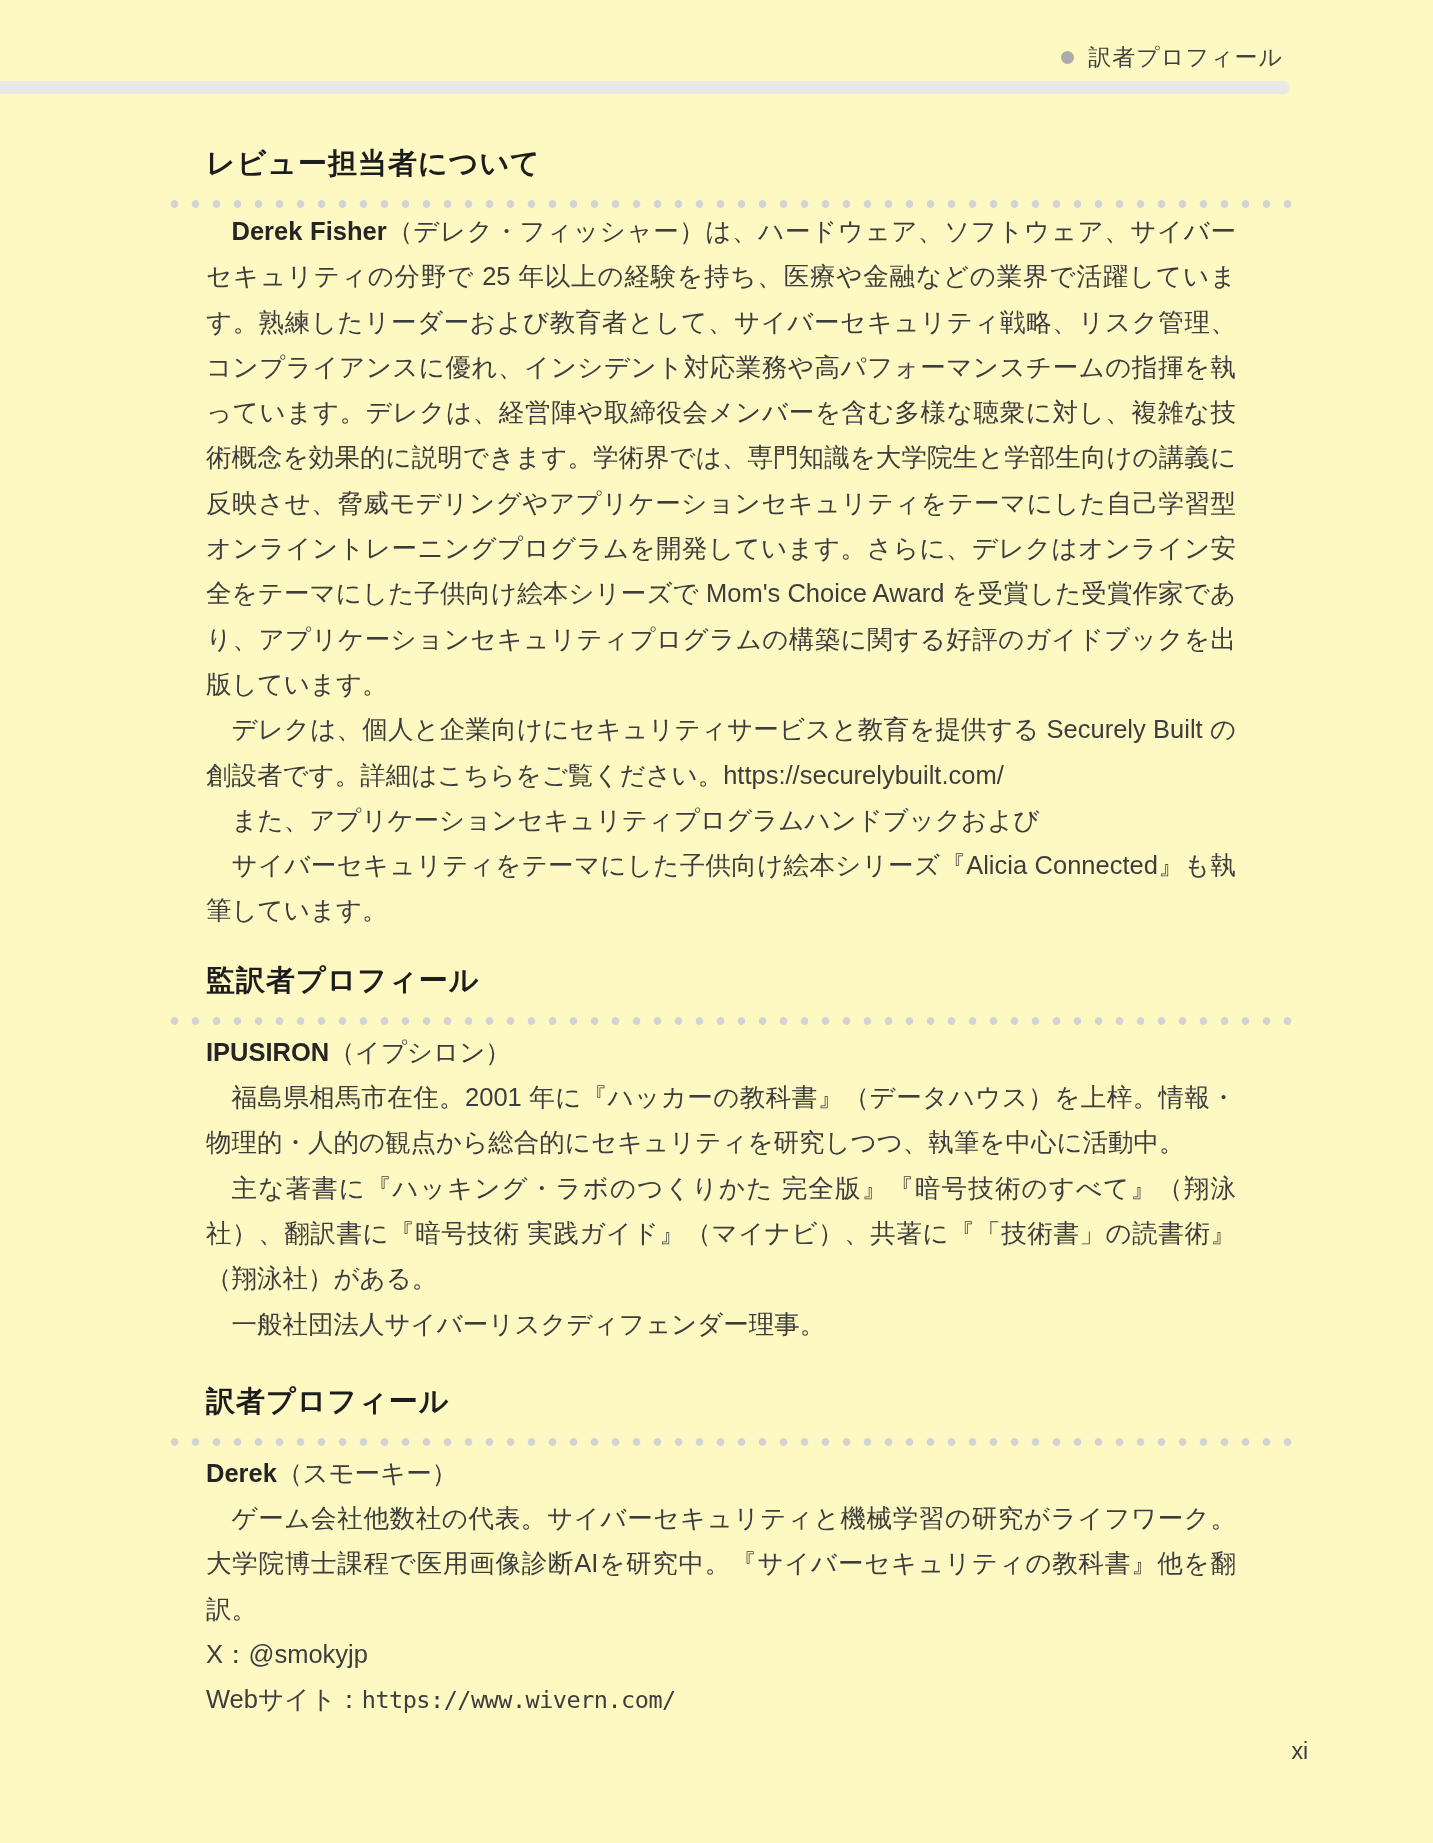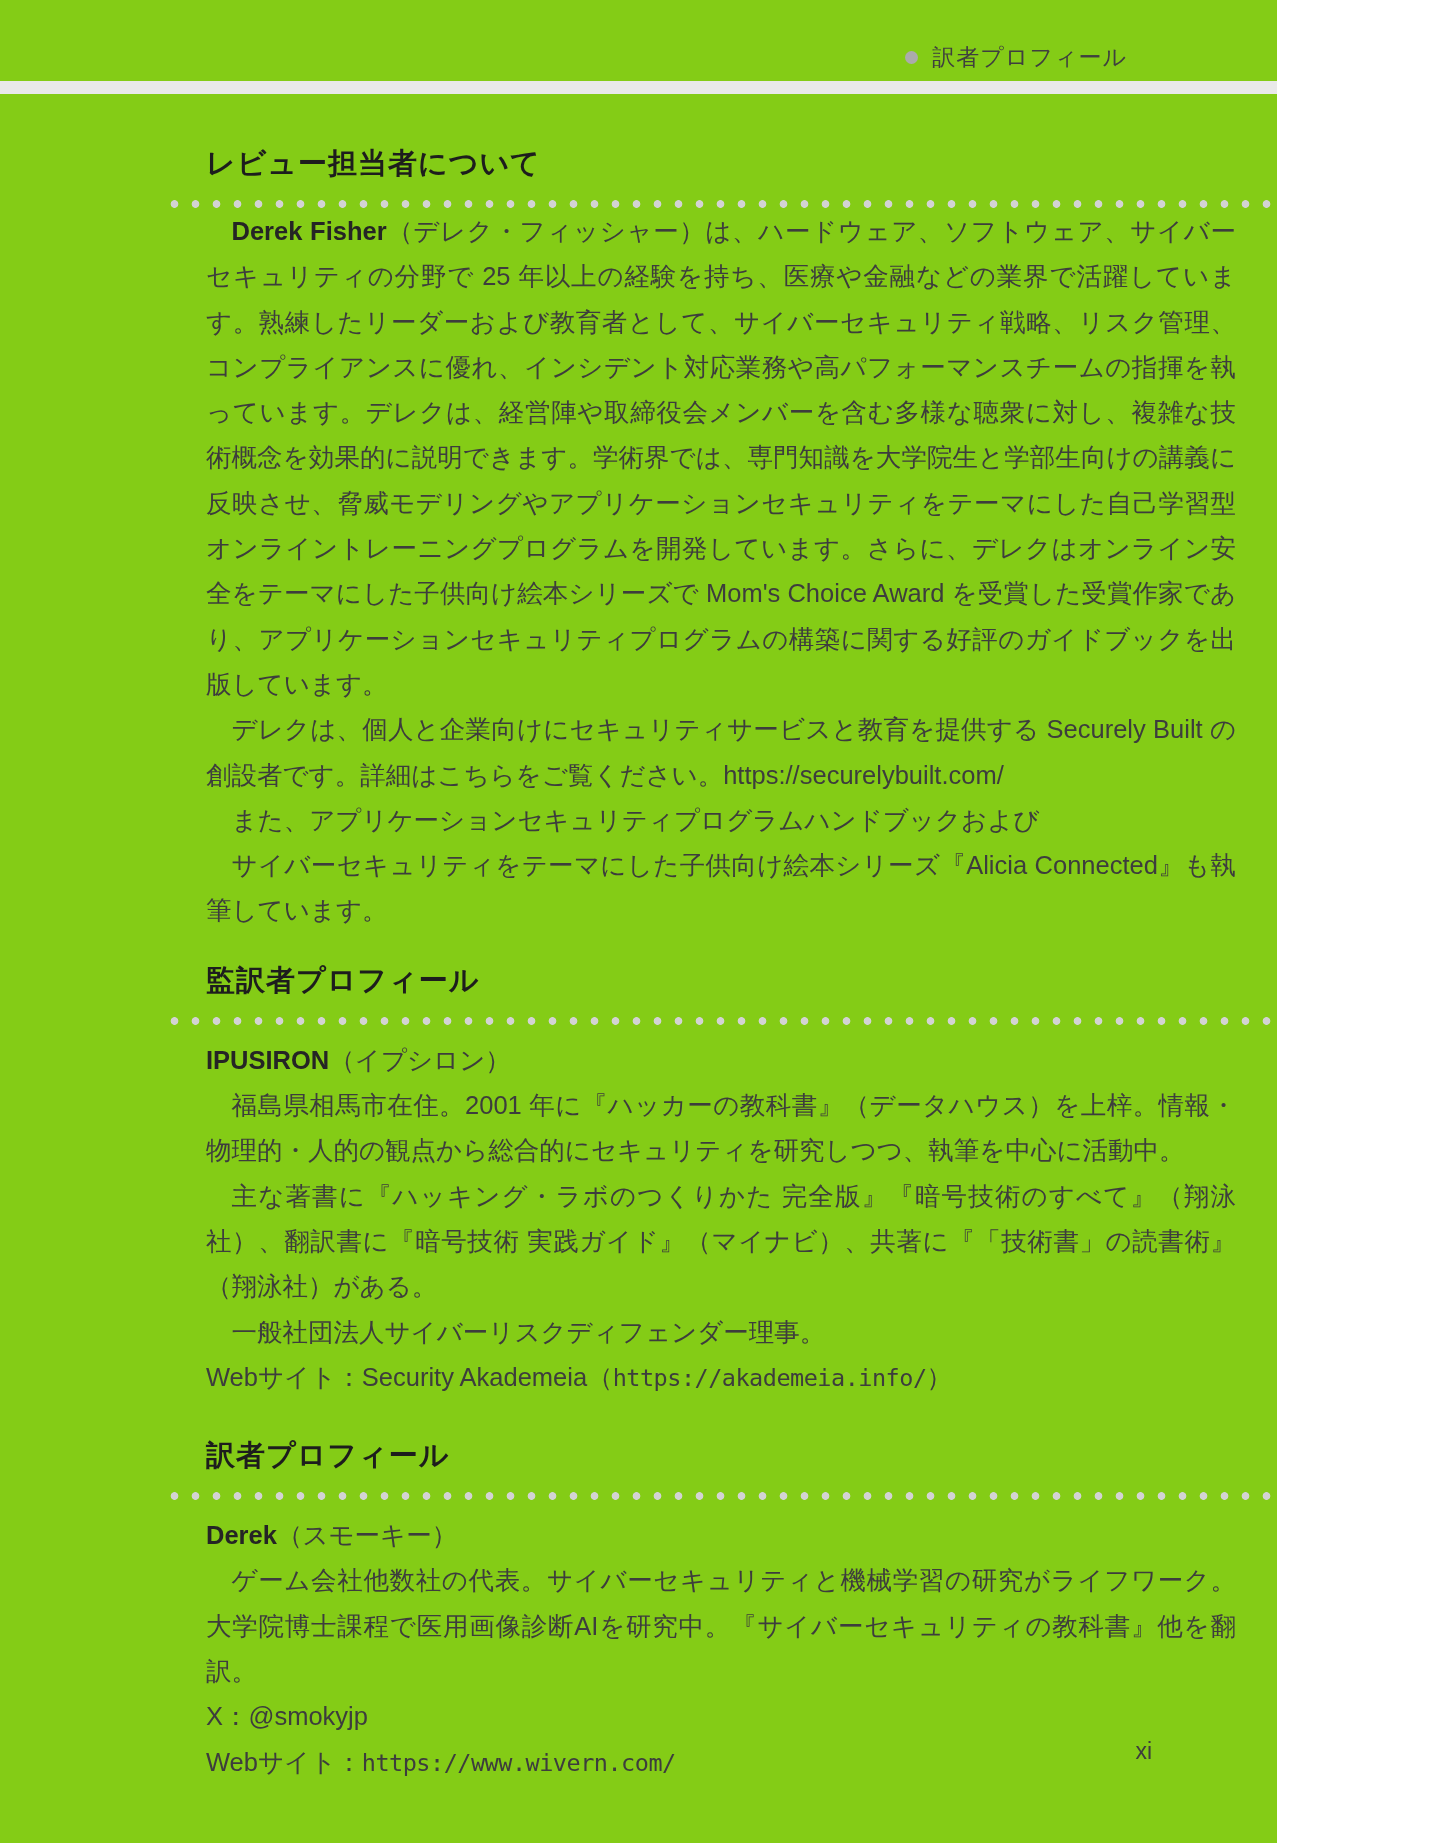--- a/index.html
+++ b/index.html
@@ -3,23 +3,23 @@
 <meta charset="utf-8">
 <style>
   html, body {
     margin: 0;
     padding: 0;
     background: #ffffff;
     font-family: "Liberation Sans", "DejaVu Sans", sans-serif;
   }
   .page {
     position: relative;
-    width: 1277px;
+    width: 1433px;
     height: 1843px;
-    background: #84cc16;
+    background: #fef9c3;
     overflow: hidden;
   }
 
   
   .running-header {
     position: absolute;
     top: 42px;
     right: 150px;
     display: flex;
     align-items: center;
@@ -76,21 +76,21 @@
     background-image: radial-gradient(circle, #d3d3d3 3.5px, transparent 4.2px);
     background-size: 21px 10px;
     background-repeat: repeat-x;
     background-position: 0 center;
   }
 
   p { margin: 0; }
   .para { text-indent: 1em; }
   .first-para { }
   .name-line {
-    margin-top: 12px;
+    margin-top: 4px;
     text-align: left;
   }
   .plain-line { text-align: left; }
 
   b.latin-bold { font-weight: bold; color: #252525; }
 
   .mono {
     font-family: "DejaVu Sans Mono", "Liberation Mono", monospace;
     font-size: 23.5px;
     letter-spacing: -0.5px;
@@ -125,21 +125,20 @@
     <p class="para plain-line">また、アプリケーションセキュリティプログラムハンドブックおよび</p>
     <p class="para">サイバーセキュリティをテーマにした子供向け絵本シリーズ『Alicia Connected』も執筆しています。</p>
 
     <div class="section-heading h2-sup">監訳者プロフィール</div>
     <div class="dotted-rule"></div>
 
     <p class="name-line"><b class="latin-bold">IPUSIRON</b><span>（イプシロン）</span></p>
     <p class="para">福島県相馬市在住。2001 年に『ハッカーの教科書』（データハウス）を上梓。情報・物理的・人的の観点から総合的にセキュリティを研究しつつ、執筆を中心に活動中。</p>
     <p class="para">主な著書に『ハッキング・ラボのつくりかた 完全版』『暗号技術のすべて』（翔泳社）、翻訳書に『暗号技術 実践ガイド』（マイナビ）、共著に『「技術書」の読書術』（翔泳社）がある。</p>
     <p class="para plain-line">一般社団法人サイバーリスクディフェンダー理事。</p>
-    <p class="plain-line"><span>Webサイト：Security Akademeia（</span><span class="mono">https://akademeia.info/</span><span>）</span></p>
 
     <div class="section-heading h3-tr">訳者プロフィール</div>
     <div class="dotted-rule"></div>
 
     <p class="name-line"><b class="latin-bold">Derek</b><span>（スモーキー）</span></p>
     <p class="para">ゲーム会社他数社の代表。サイバーセキュリティと機械学習の研究がライフワーク。大学院博士課程で医用画像診断AIを研究中。『サイバーセキュリティの教科書』他を翻訳。</p>
     <p class="plain-line">X：@smokyjp</p>
     <p class="plain-line"><span>Webサイト：</span><span class="mono">https://www.wivern.com/</span></p>
 
   </div>

